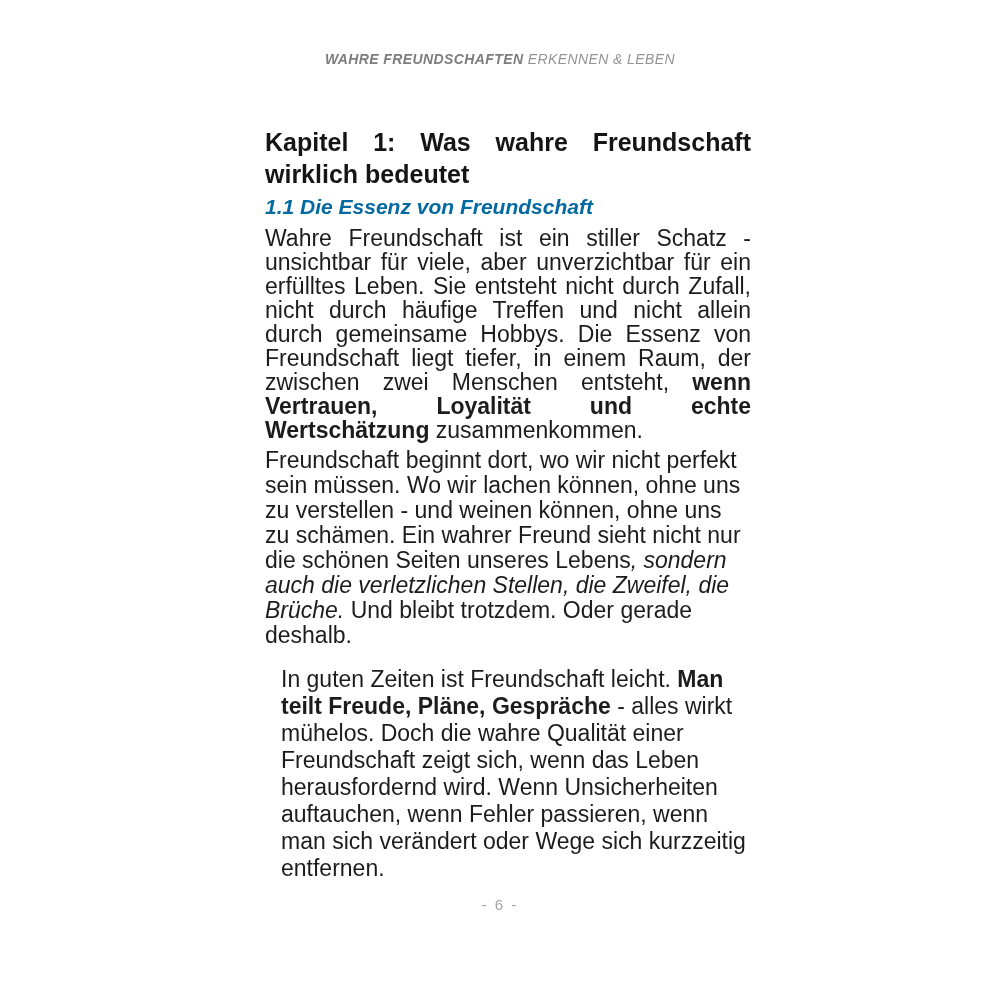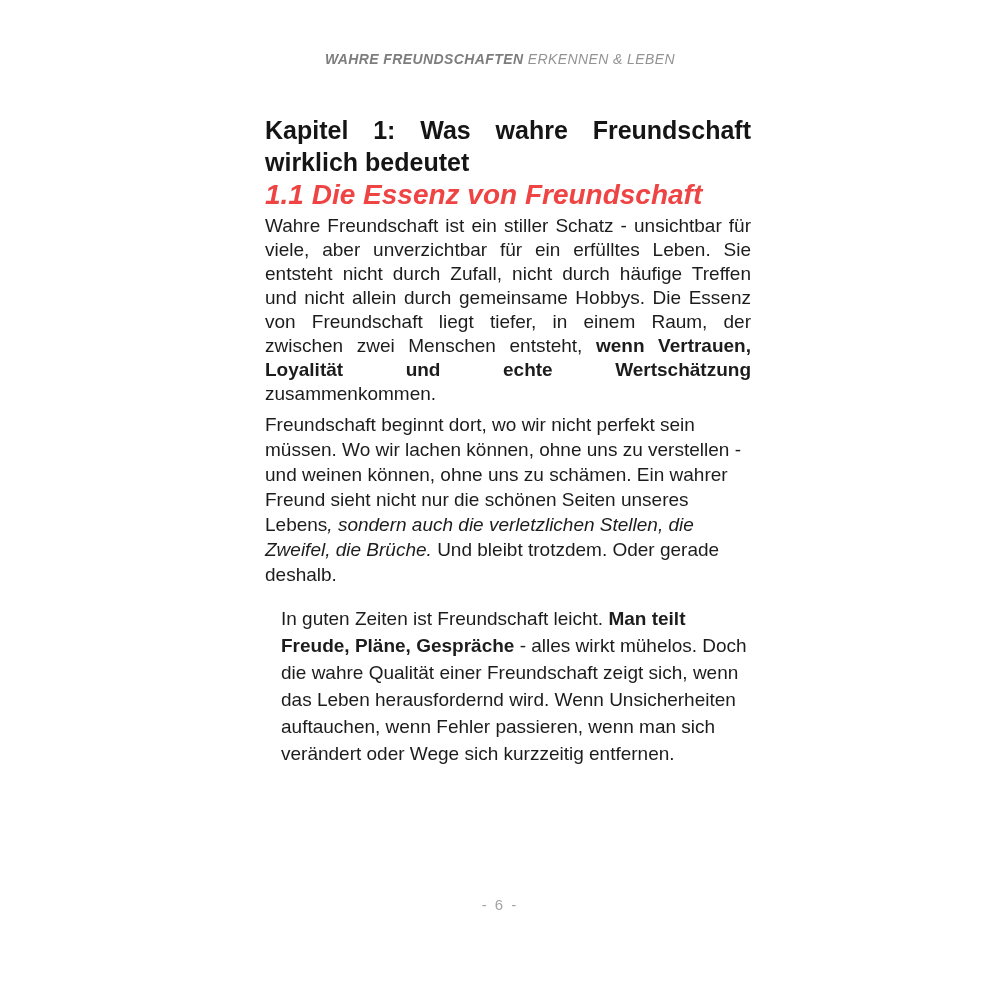--- a/index.html
+++ b/index.html
@@ -29,44 +29,44 @@
   .running-header .hdr-bold {
     font-weight: bold;
     color: #7d7d7d;
   }
   .running-header .hdr-light {
     color: #939393;
   }
   .content-column {
     position: absolute;
     left: 265px;
-    top: 0;
+    top: 12px;
     width: 486px;
   }
   .chapter-title {
     margin: 114px 0 0 0;
     font-size: 25px;
     line-height: 32px;
     color: #151515;
     text-align: justify;
   }
   .chapter-title .ct-bold {
     font-weight: bold;
   }
   .section-heading {
     margin: 4px 0 0 0;
-    font-size: 28px;
+    font-size: 21px;
     line-height: 26px;
     font-weight: bold;
     font-style: italic;
-    color: #ef4444;
+    color: #0369a1;
   }
   .para {
     margin: 0;
-    font-size: 19px;
+    font-size: 23px;
     color: #1c1c1c;
   }
   .para .seg-bold { font-weight: bold; }
   .para .seg-italic { font-style: italic; }
   .para .seg-regular { font-weight: normal; font-style: normal; }
   .para.align-justify { text-align: justify; }
   .para.align-left { text-align: left; }
   .para.p0 { margin-top: 6px;  line-height: 24px; }
   .para.p1 { margin-top: 6px; line-height: 25px; }
   .para.p2 { margin-top: 18px; line-height: 27px; margin-left: 16px; }

